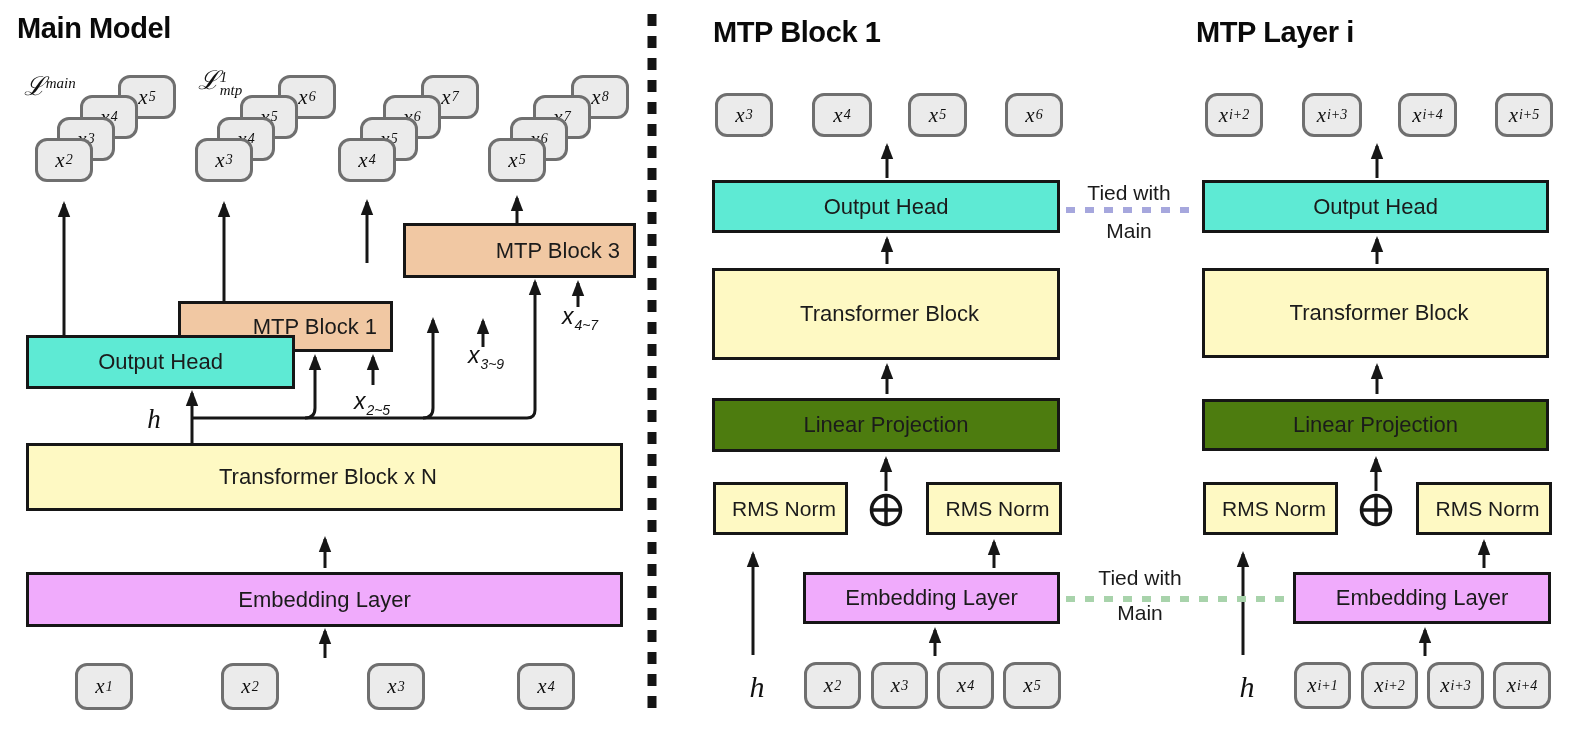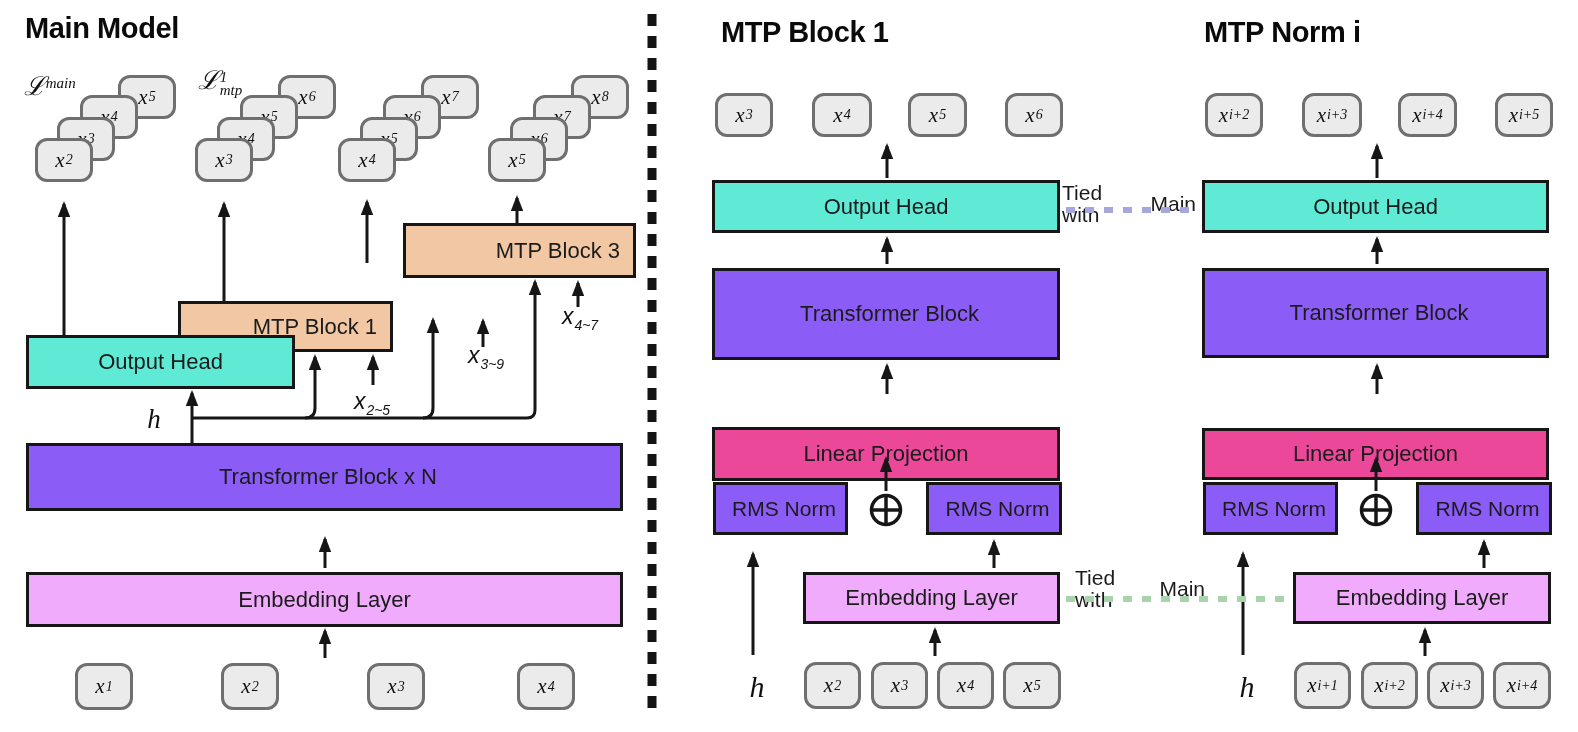--- a/index.html
+++ b/index.html
@@ -1,40 +1,40 @@
 <!DOCTYPE html>
 <html><head>
 <meta charset="utf-8">
 <style>
   html,body{margin:0;padding:0;background:#ffffff;}
   .canvas{position:relative;width:1578px;height:732px;background:#ffffff;overflow:hidden;
           font-family:"Liberation Sans",sans-serif;color:#1a1a1a;}
-  .title{position:absolute;font-size:29px;font-weight:800;color:#0a0a0a;letter-spacing:-0.4px;margin-left:8px;}
+  .title{position:absolute;font-size:29px;font-weight:800;color:#0a0a0a;letter-spacing:-0.4px;}
   .box{position:absolute;box-sizing:border-box;border:3px solid #161616;display:flex;
        align-items:center;justify-content:center;font-size:22px;color:#1b1b1b;background:#fff;line-height:1;}
   .peach{background:#F1C8A3;justify-content:flex-end;padding-right:13px;}
   .lav{background:#5eead4;align-items:center;}
-  .cream{background:#8b5cf6;padding-left:7px;}
+  .cream{background:#fef9c3;padding-left:7px;}
   .sage{background:#f0abfc;}
-  .blue{background:#ec4899;margin-top:29px;}
+  .blue{background:#4d7c0f;}
   .rms{font-size:21px;}
   .tok{position:absolute;box-sizing:border-box;background:#EBEBEB;border:3px solid #6F6F6F;border-radius:12px;
        display:flex;align-items:center;justify-content:center;
        font-family:"Liberation Serif",serif;font-style:italic;font-size:21px;color:#111;line-height:1;}
   .tok sub, .rng sub{font-size:14px;font-style:italic;line-height:0;vertical-align:-6px;margin-left:1px;}
   .math{font-family:"Liberation Serif",serif;font-style:italic;}
   .loss{position:absolute;font-family:"Liberation Serif",serif;font-style:italic;font-size:26px;color:#111;
         display:inline-flex;align-items:flex-start;line-height:1;}
   .loss .col{display:inline-flex;flex-direction:column;font-size:15px;line-height:13px;margin-top:3px;min-height:26px;}
   .rng{position:absolute;transform:translate(-50%,-50%);font-family:Liberation Sans, sans-serif;
        font-style:italic;font-size:23px;color:#111;line-height:1;white-space:nowrap;}
   .hlab{position:absolute;transform:translate(-50%,-50%);font-family:"Liberation Serif",serif;
         font-style:italic;font-size:27px;color:#111;}
   .hbig{font-size:30px;}
-  .tie{position:absolute;display:flex;flex-direction:row;align-items:center;font-size:21px;color:#1b1b1b;line-height:22px;}
+  .tie{position:absolute;display:flex;flex-direction:column;align-items:center;font-size:21px;color:#1b1b1b;line-height:22px;}
   .tie-top{gap:16px;}
   .tie-bottom{gap:13px;}
   svg.overlay{position:absolute;left:0;top:0;pointer-events:none;}
 </style>
 </head>
 <body>
 
 <div class="canvas">
 
   <div class="title" style="left:17px;top:12px">Main Model</div>
@@ -221,21 +221,21 @@
 
   <div class="tie tie-top" style="left:1062px;top:182px;width:134px">
     <span>Tied with</span>
     <span>Main</span>
   </div>
   <div class="tie tie-bottom" style="left:1075px;top:567px;width:130px">
     <span>Tied with</span>
     <span>Main</span>
   </div>
 
-  <div class="title" style="left:1196px;top:16px">MTP Norm i</div>
+  <div class="title" style="left:1196px;top:16px">MTP Layer i</div>
 
   <div class="tok" style="left:1205px;top:93px;width:58px;height:44px">
       <span>x</span>
       <sub>i+2</sub>
     </div>
   <div class="tok" style="left:1302px;top:93px;width:60px;height:44px">
       <span>x</span>
       <sub>i+3</sub>
     </div>
   <div class="tok" style="left:1398px;top:93px;width:59px;height:44px">

